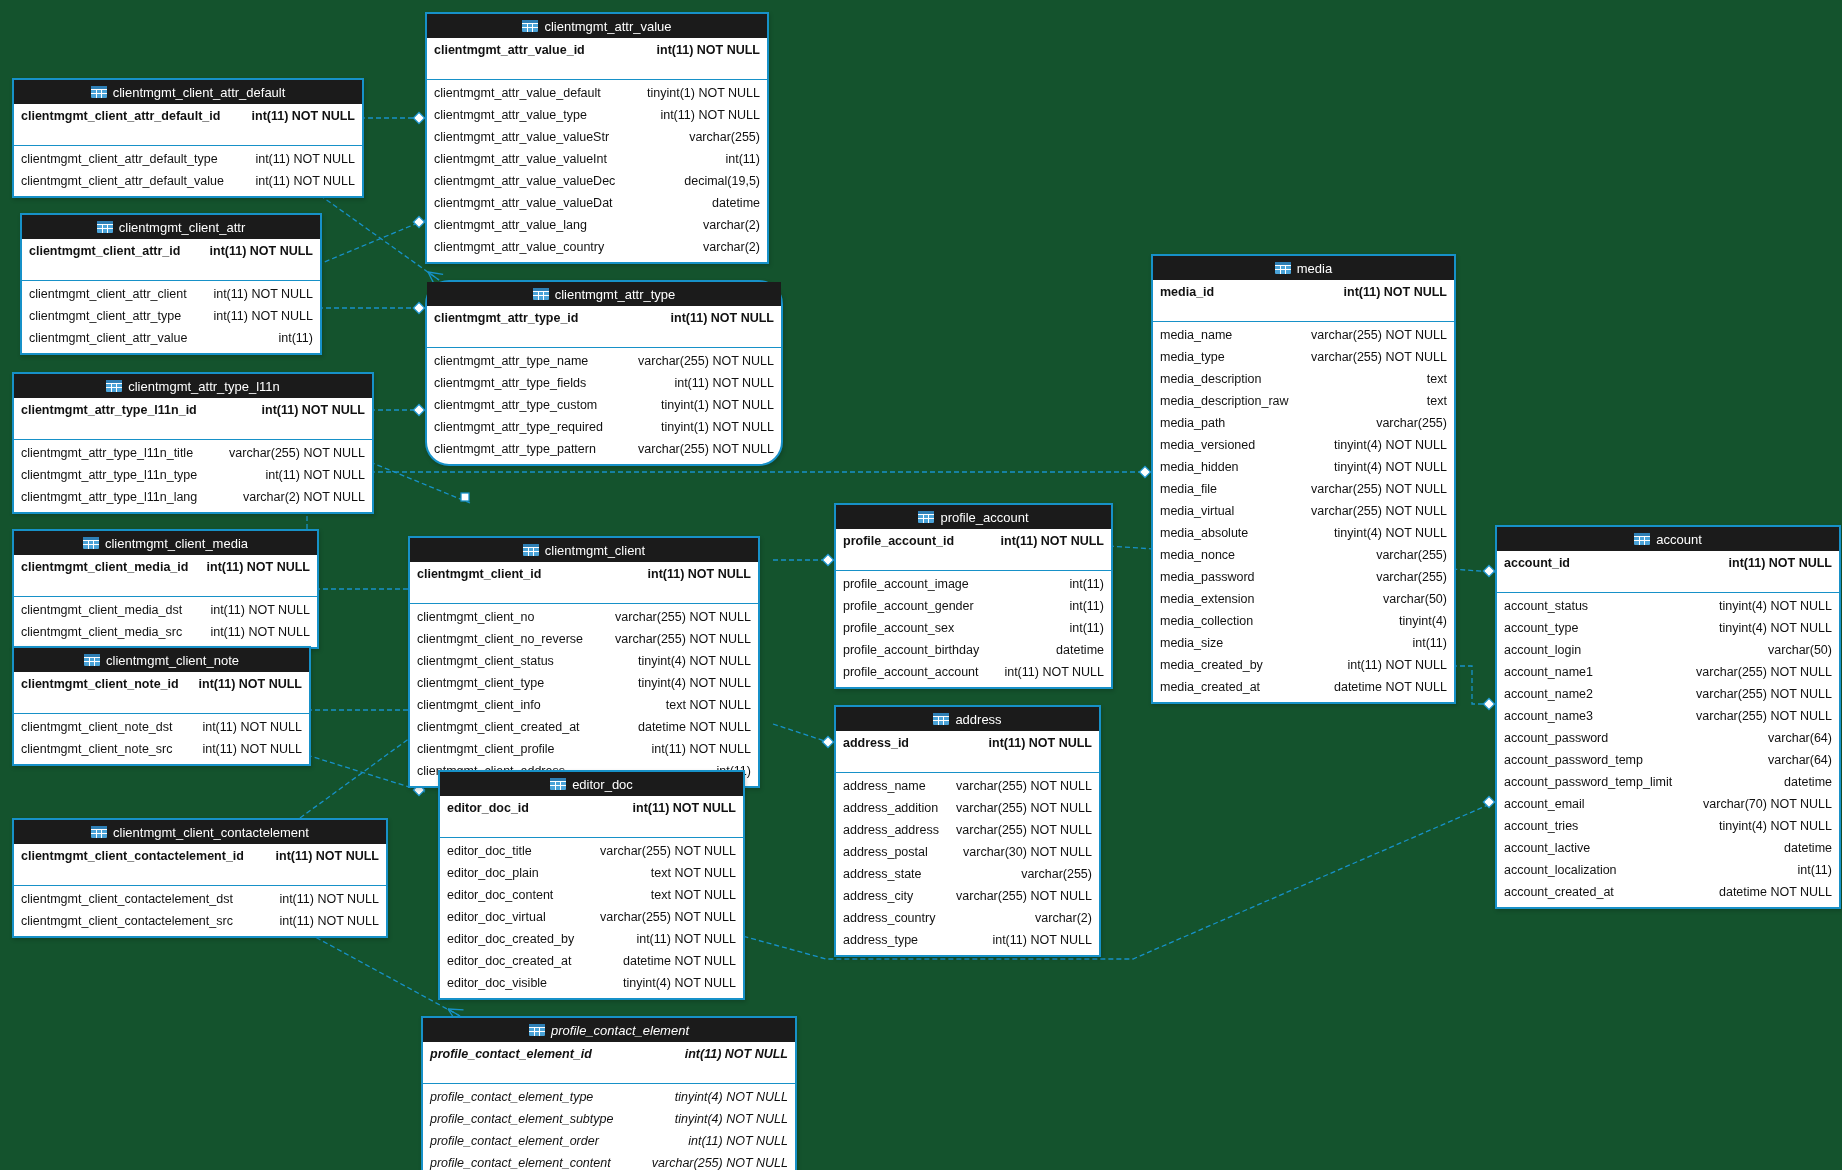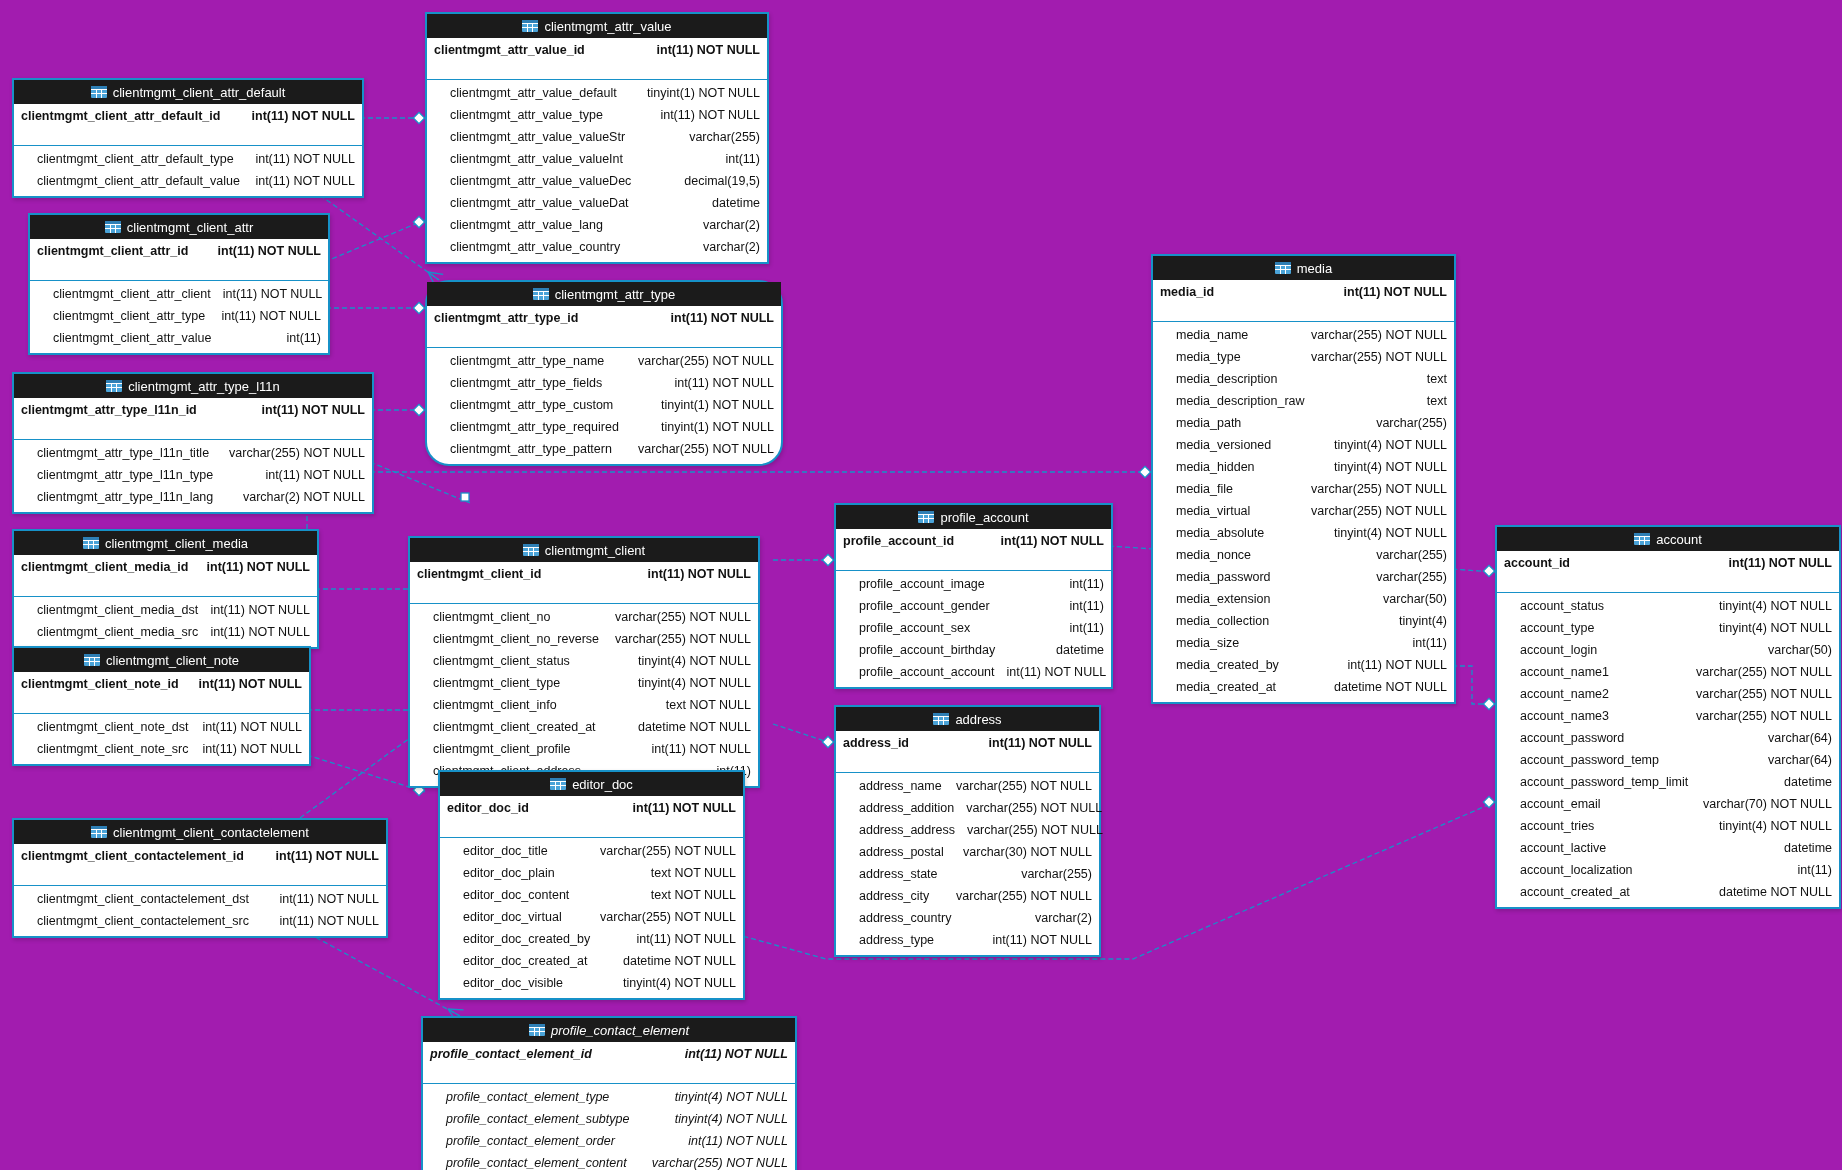--- a/index.html
+++ b/index.html
@@ -1,17 +1,17 @@
 <!DOCTYPE html>
 <html><head>
 <meta charset="utf-8">
 <style>
   html,body { margin:0; padding:0; background:#ffffff; }
   body { font-family:"Liberation Sans", sans-serif; }
-  .canvas { position:relative; width:1842px; height:1170px; background:#a21caf; overflow:hidden; }
+  .canvas { position:relative; width:1842px; height:1170px; background:#14532d; overflow:hidden; }
   .connections { position:absolute; left:0; top:0; z-index:1; }
   .tables-layer { position:absolute; left:0; top:0; width:100%; height:100%; z-index:2; }
 
   .table {
     position:absolute;
     background:#ffffff;
     border:2px solid #1791c8;
     box-shadow:1px 2px 4px rgba(0,0,0,.18);
     font-size:12.5px;
     color:#111111;
@@ -38,21 +38,21 @@
     padding:1.5px 7px;
     line-height:19px;
     white-space:nowrap;
   }
   .row.pk {
     font-weight:bold;
     border-bottom:1px solid #1791c8;
     padding-top:3px;
     padding-bottom:19px;
   }
-  .tbody { padding:2px 0 4px 16px; }
+  .tbody { padding:2px 0 4px 0; }
   .cname { white-space:nowrap; }
   .ctype { white-space:nowrap; text-align:right; }
 
   .conn { fill:none; stroke:#1791c8; stroke-width:1.3; stroke-dasharray:5 3; }
   .crowline { fill:none; stroke:#1791c8; stroke-width:1.3; }
   .conn-end { fill:#ffffff; stroke:#1791c8; stroke-width:1.3; }
 </style>
 </head>
 <body>
 
@@ -175,21 +175,21 @@
     <div class="row">
           <span class="cname">clientmgmt_client_attr_default_type</span>
           <span class="ctype">int(11) NOT NULL</span>
         </div>
           <div class="row">
           <span class="cname">clientmgmt_client_attr_default_value</span>
           <span class="ctype">int(11) NOT NULL</span>
         </div>
         </div>
   </div>
-      <div class="table" style="left: 28px; top: 213px; width: 298px;">
+      <div class="table" style="left: 20px; top: 213px; width: 298px;">
     <div class="thead">
       <span class="ticon">
         <svg width="16" height="12" viewBox="0 0 16 12">
           <rect width="16" height="12" rx="1" fill="#4aa3d8"></rect>
           <rect x="0" y="0" width="16" height="3.5" fill="#2e7fb5"></rect>
           <line x1="0" y1="3.5" x2="16" y2="3.5" stroke="#ffffff" stroke-width="1"></line>
           <line x1="0" y1="7.5" x2="16" y2="7.5" stroke="#ffffff" stroke-width="1"></line>
           <line x1="5.5" y1="3.5" x2="5.5" y2="12" stroke="#ffffff" stroke-width="1"></line>
           <line x1="10.5" y1="3.5" x2="10.5" y2="12" stroke="#ffffff" stroke-width="1"></line>
         </svg>

